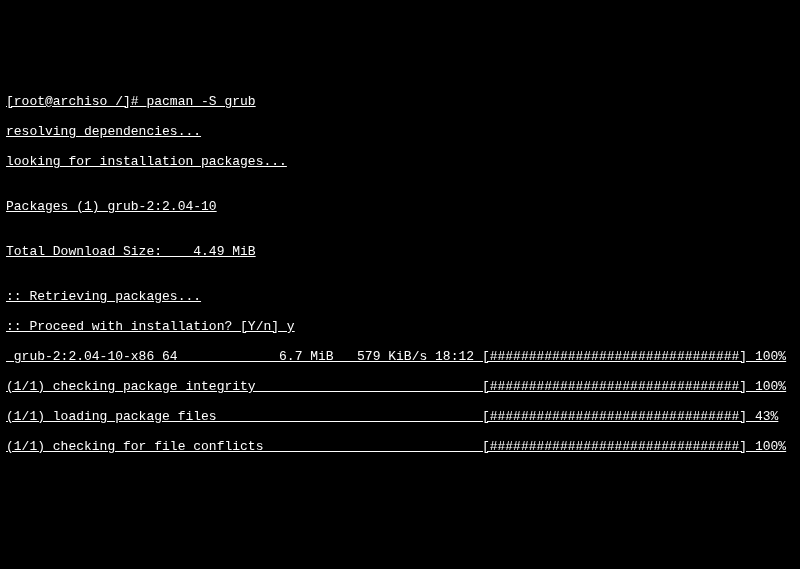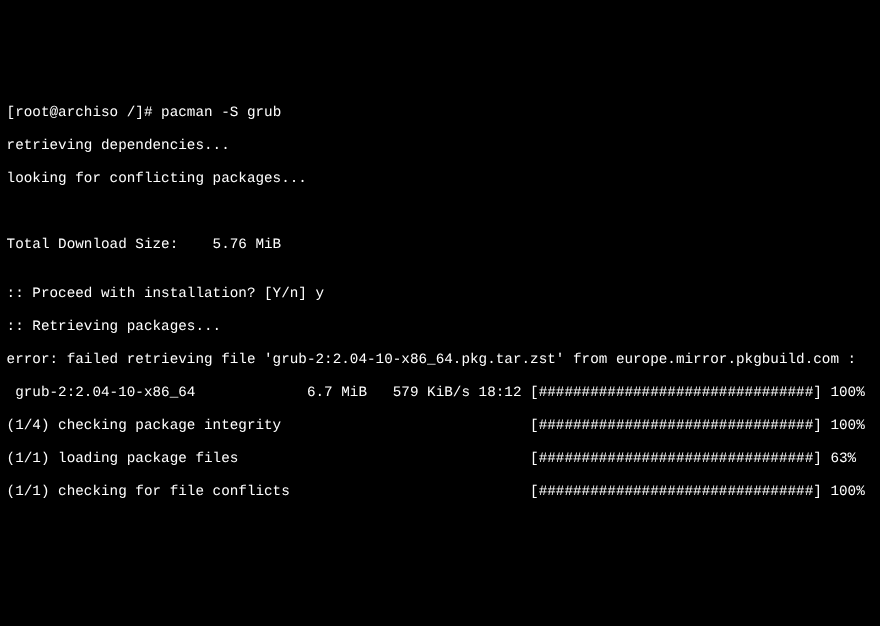--- a/index.html
+++ b/index.html
@@ -11,41 +11,41 @@
     font-size: 13px;
     line-height: 15px;
     width: 800px;
     height: 569px;
     overflow: hidden;
     white-space: pre;
   }
   .terminal {
     padding: 4px 6px;
   }
-  .line { display: block; }
+  .line { display: block; text-decoration: underline; }
 </style>
 </head>
 <body>
 
 
 
 <div class="terminal">
 <span class="line"><span>[root@archiso /]# </span><span>pacman -S grub</span></span>
-<span class="line">retrieving dependencies...</span>
-<span class="line">looking for conflicting packages...</span>
+<span class="line">resolving dependencies...</span>
+<span class="line">looking for installation packages...</span>
 <span class="line"></span>
+<span class="line">Packages (1) grub-2:2.04-10</span>
 <span class="line"></span>
-<span class="line">Total Download Size:    5.76 MiB</span>
+<span class="line">Total Download Size:    4.49 MiB</span>
 <span class="line"></span>
+<span class="line">:: Retrieving packages...</span>
 <span class="line">:: Proceed with installation? [Y/n] y</span>
-<span class="line">:: Retrieving packages...</span>
-<span class="line">error: failed retrieving file 'grub-2:2.04-10-x86_64.pkg.tar.zst' from europe.mirror.pkgbuild.com :</span>
 <span class="line"> grub-2:2.04-10-x86_64             6.7 MiB   579 KiB/s 18:12 [################################] 100%</span>
-<span class="line">(1/4) checking package integrity                             [################################] 100%</span>
-<span class="line">(1/1) loading package files                                  [################################] 63%</span>
+<span class="line">(1/1) checking package integrity                             [################################] 100%</span>
+<span class="line">(1/1) loading package files                                  [################################] 43%</span>
 <span class="line">(1/1) checking for file conflicts                            [################################] 100%</span>
 
 
 
 
 
 
 
 
 

